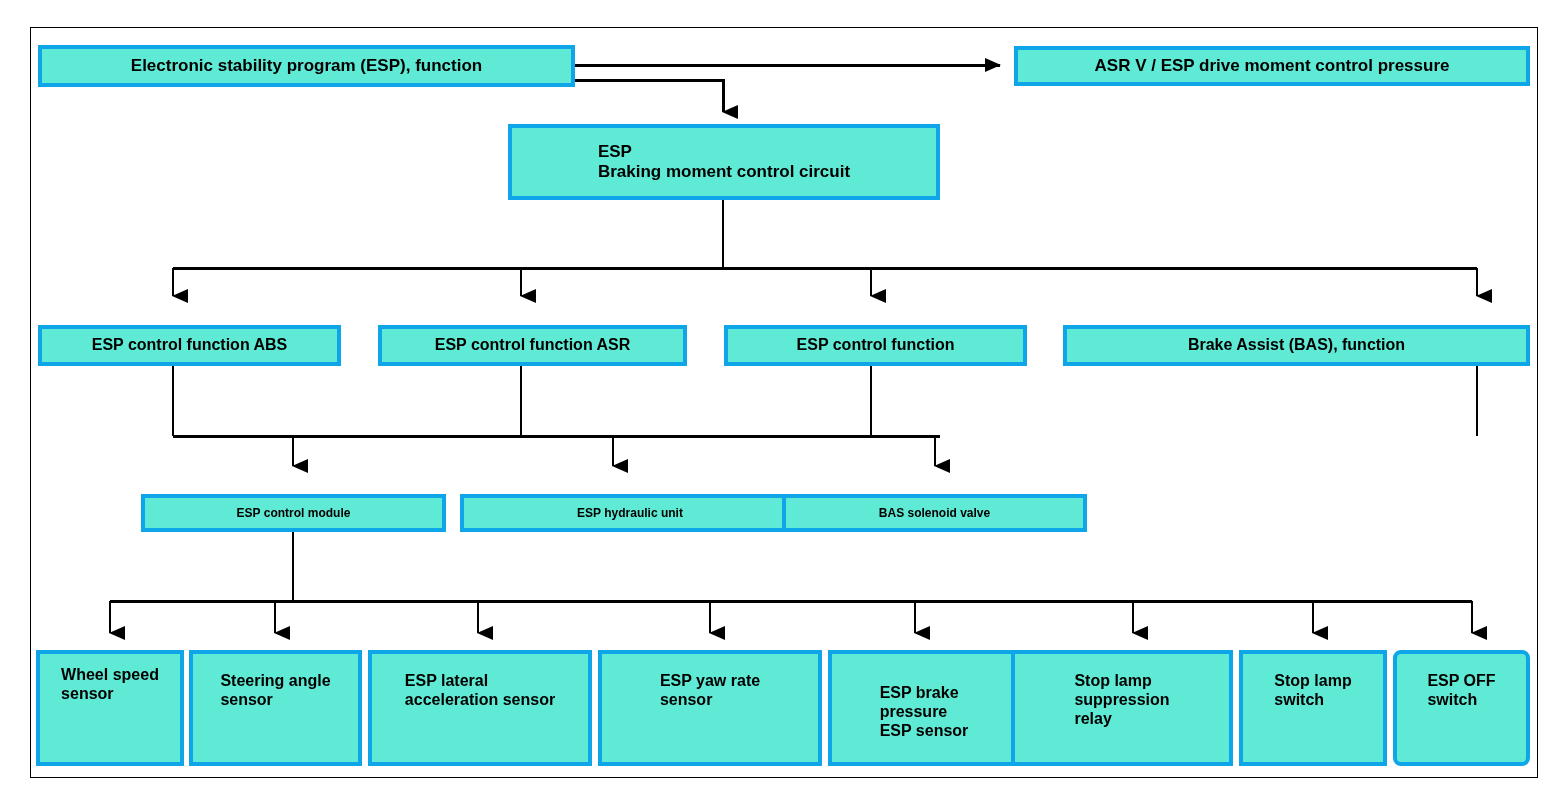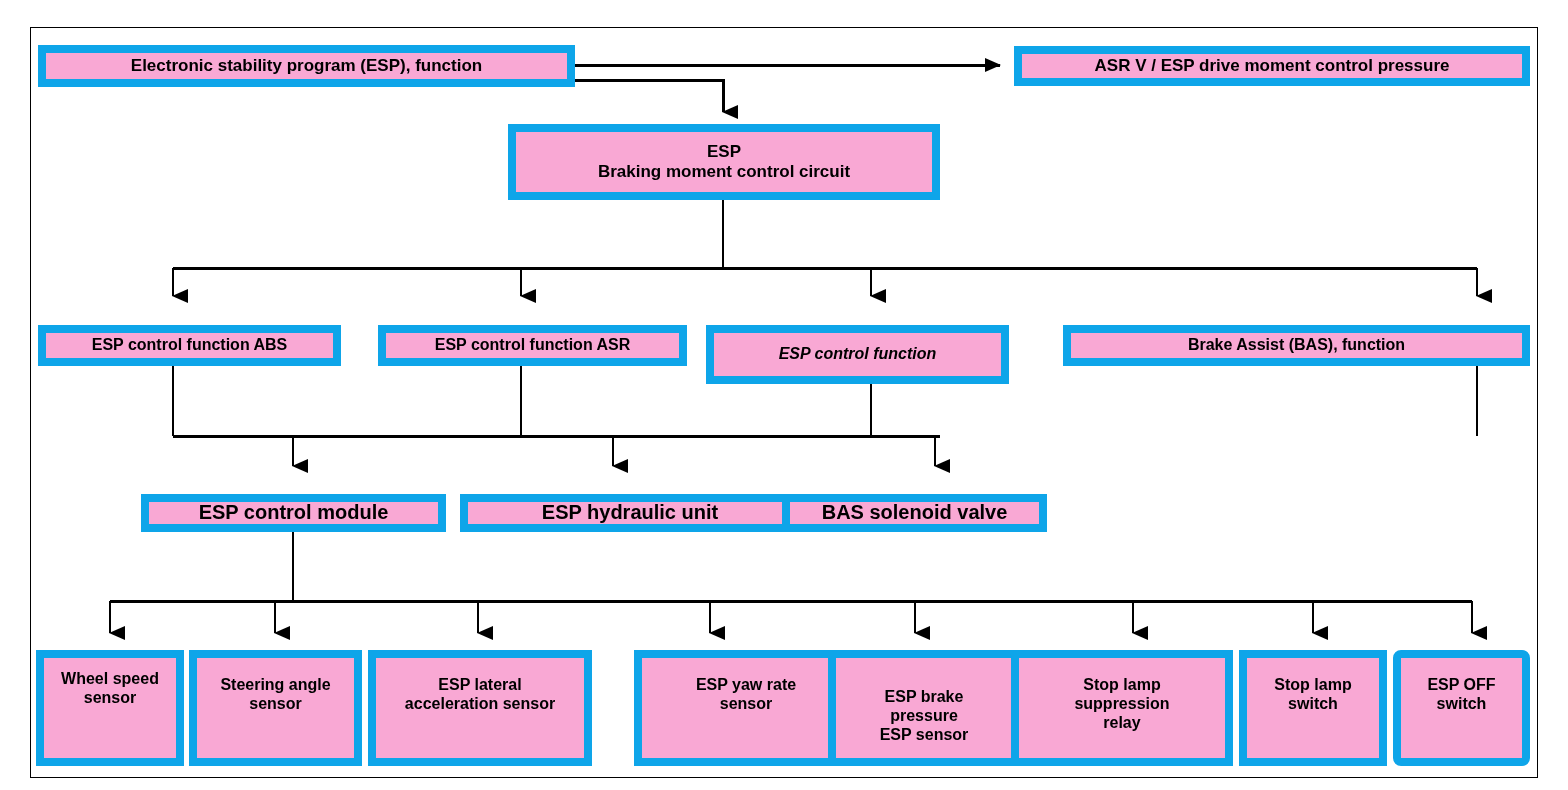--- a/index.html
+++ b/index.html
@@ -1,26 +1,26 @@
 <!DOCTYPE html>
 <html><head>
 <meta charset="utf-8">
 <title>ESP Function Block Diagram</title>
 <style>
   html,body{margin:0;padding:0;background:#ffffff;}
   body{font-family:"Liberation Sans", sans-serif;}
   #canvas{position:relative;width:1568px;height:790px;background:#ffffff;overflow:hidden;}
   #svg{position:absolute;left:0;top:0;width:1568px;height:790px;}
-  .node{position:absolute;box-sizing:border-box;background:#f9a8d4;border:8px solid #0ea5e9;
-        display:flex;align-items:center;justify-content:center;text-align:center;
+  .node{position:absolute;box-sizing:border-box;background:#5eead4;border:4px solid #0ea5e9;
+        display:flex;align-items:center;justify-content:center;
         font-weight:bold;color:#000000;line-height:1.18;}
   .n-r1{font-size:17px;}
   .n-r2{font-size:17px;}
   .n-r3{font-size:16px;}
-  .n-r4{font-size:20px;}
+  .n-r4{font-size:12px;}
   .n-r5{font-size:16px;}
   .n-r5 .lbl{padding:0 4px;}
   .lbl{display:block;white-space:pre-line;}
   #frame{position:absolute;left:30px;top:27px;width:1508px;height:751px;
          border:1.5px solid #000000;box-sizing:border-box;background:transparent;}
 </style>
 </head>
 <body>
 
 <div id="canvas">
@@ -89,56 +89,56 @@
   </div>
 
   <div class="node n-r3" style="left:38px;top:325px;width:303px;height:41px;">
     <span class="lbl">ESP control function ABS</span>
   </div>
 
   <div class="node n-r3" style="left:378px;top:325px;width:309px;height:41px;">
     <span class="lbl">ESP control function ASR</span>
   </div>
 
-  <div class="node n-r3" style="left:706px;top:325px;width:303px;height:59px;font-style:italic;">
+  <div class="node n-r3" style="left:724px;top:325px;width:303px;height:41px;">
     <span class="lbl">ESP control function</span>
   </div>
 
   <div class="node n-r3" style="left:1063px;top:325px;width:467px;height:41px;">
     <span class="lbl">Brake Assist (BAS), function</span>
   </div>
 
   <div class="node n-r4" style="left:141px;top:494px;width:305px;height:38px;">
     <span class="lbl">ESP control module</span>
   </div>
 
   <div class="node n-r4" style="left:460px;top:494px;width:340px;height:38px;">
     <span class="lbl">ESP hydraulic unit</span>
   </div>
 
-  <div class="node n-r4" style="left:782px;top:494px;width:265px;height:38px;">
+  <div class="node n-r4" style="left:782px;top:494px;width:305px;height:38px;">
     <span class="lbl">BAS solenoid valve</span>
   </div>
 
   <div class="node n-r5" style="left:36px;top:650px;width:148px;height:116px;align-items:flex-start;padding-top:12px;">
     <span class="lbl">Wheel speed
 sensor</span>
   </div>
 
   <div class="node n-r5" style="left:189px;top:650px;width:173px;height:116px;align-items:flex-start;padding-top:18px;">
     <span class="lbl">Steering angle
 sensor</span>
   </div>
 
   <div class="node n-r5" style="left:368px;top:650px;width:224px;height:116px;align-items:flex-start;padding-top:18px;">
     <span class="lbl">ESP lateral
 acceleration sensor</span>
   </div>
 
-  <div class="node n-r5" style="left:598px;top:650px;width:224px;height:116px;align-items:flex-start;padding-top:18px;margin-left:36px;">
+  <div class="node n-r5" style="left:598px;top:650px;width:224px;height:116px;align-items:flex-start;padding-top:18px;">
     <span class="lbl">ESP yaw rate
 sensor</span>
   </div>
 
   <div class="node n-r5" style="left:828px;top:650px;width:192px;height:116px;align-items:flex-start;padding-top:30px;">
     <span class="lbl">ESP brake
 pressure
 ESP sensor</span>
   </div>
 

